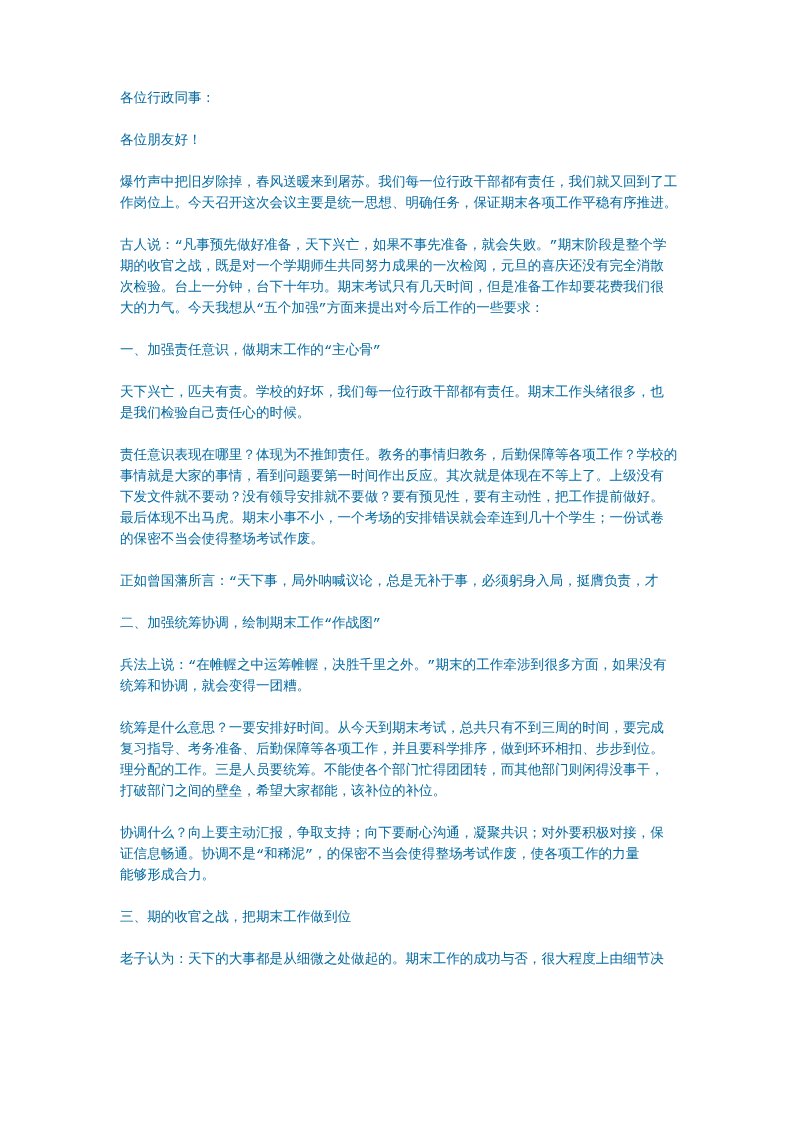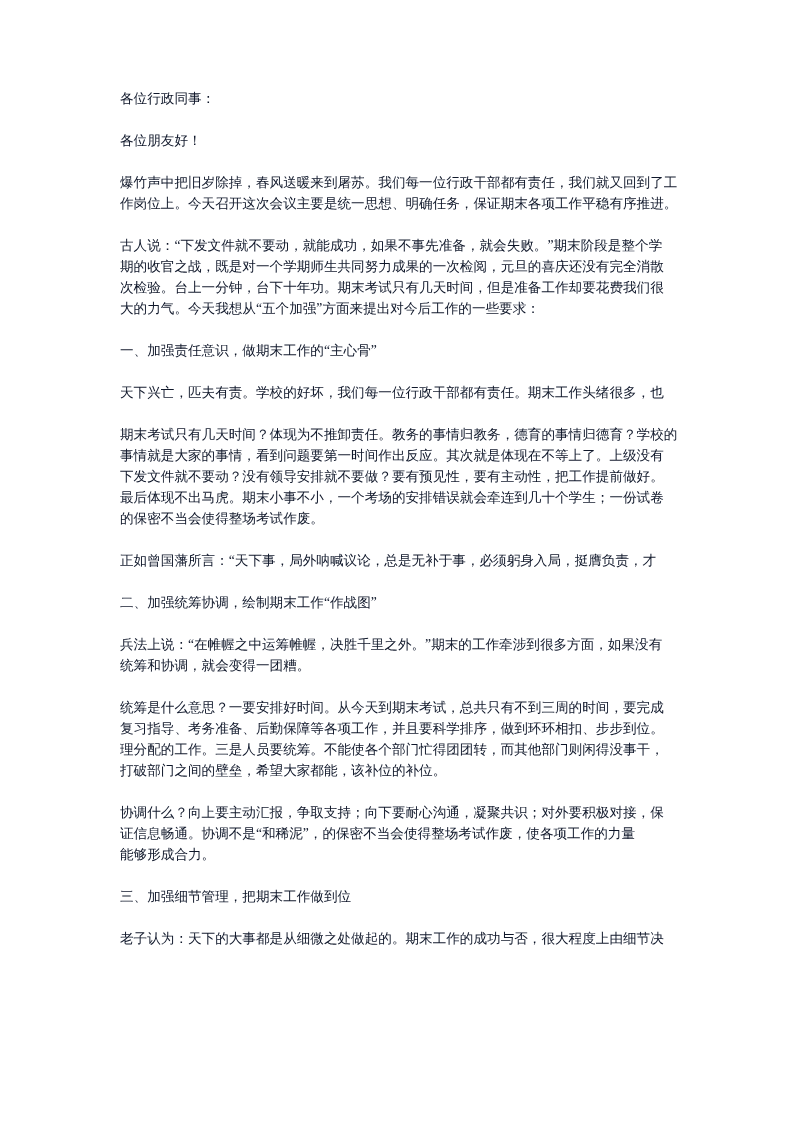--- a/index.html
+++ b/index.html
@@ -2,56 +2,57 @@
 <html><head>
 <meta charset="utf-8">
 <style>
   html, body { margin: 0; padding: 0; background: #ffffff; }
   body { width: 793px; height: 1122px; position: relative; overflow: hidden; }
   .page {
     position: absolute;
     left: 120px;
     top: 88px;
     width: 560px;
-    font-family: Liberation Serif, serif;
+    font-family: Liberation Mono, monospace;
     font-size: 13.6px;
-    color: #0f172a;
+    color: #0369a1;
     line-height: 21px;
   }
   .para { margin: 0 0 21px 0; white-space: nowrap; }
   .line { display: block; height: 21px; }
 </style>
 </head>
 <body>
 
 <div class="page" id="doc">
     <p class="para">
       <span class="line">各位行政同事：</span>
     </p>
     <p class="para">
       <span class="line">各位朋友好！</span>
     </p>
     <p class="para">
       <span class="line">爆竹声中把旧岁除掉，春风送暖来到屠苏。我们每一位行政干部都有责任，我们就又回到了工</span>
       <span class="line">作岗位上。今天召开这次会议主要是统一思想、明确任务，保证期末各项工作平稳有序推进。</span>
     </p>
     <p class="para">
-      <span class="line">古人说：“下发文件就不要动，就能成功，如果不事先准备，就会失败。”期末阶段是整个学</span>
+      <span class="line">古人说：“凡事预先做好准备，天下兴亡，如果不事先准备，就会失败。”期末阶段是整个学</span>
       <span class="line">期的收官之战，既是对一个学期师生共同努力成果的一次检阅，元旦的喜庆还没有完全消散</span>
       <span class="line">次检验。台上一分钟，台下十年功。期末考试只有几天时间，但是准备工作却要花费我们很</span>
       <span class="line">大的力气。今天我想从“五个加强”方面来提出对今后工作的一些要求：</span>
     </p>
     <p class="para">
       <span class="line">一、加强责任意识，做期末工作的“主心骨”</span>
     </p>
     <p class="para">
       <span class="line">天下兴亡，匹夫有责。学校的好坏，我们每一位行政干部都有责任。期末工作头绪很多，也</span>
+      <span class="line">是我们检验自己责任心的时候。</span>
     </p>
     <p class="para">
-      <span class="line">期末考试只有几天时间？体现为不推卸责任。教务的事情归教务，德育的事情归德育？学校的</span>
+      <span class="line">责任意识表现在哪里？体现为不推卸责任。教务的事情归教务，后勤保障等各项工作？学校的</span>
       <span class="line">事情就是大家的事情，看到问题要第一时间作出反应。其次就是体现在不等上了。上级没有</span>
       <span class="line">下发文件就不要动？没有领导安排就不要做？要有预见性，要有主动性，把工作提前做好。</span>
       <span class="line">最后体现不出马虎。期末小事不小，一个考场的安排错误就会牵连到几十个学生；一份试卷</span>
       <span class="line">的保密不当会使得整场考试作废。</span>
     </p>
     <p class="para">
       <span class="line">正如曾国藩所言：“天下事，局外呐喊议论，总是无补于事，必须躬身入局，挺膺负责，才</span>
     </p>
     <p class="para">
       <span class="line">二、加强统筹协调，绘制期末工作“作战图”</span>
@@ -65,18 +66,18 @@
       <span class="line">复习指导、考务准备、后勤保障等各项工作，并且要科学排序，做到环环相扣、步步到位。</span>
       <span class="line">理分配的工作。三是人员要统筹。不能使各个部门忙得团团转，而其他部门则闲得没事干，</span>
       <span class="line">打破部门之间的壁垒，希望大家都能，该补位的补位。</span>
     </p>
     <p class="para">
       <span class="line">协调什么？向上要主动汇报，争取支持；向下要耐心沟通，凝聚共识；对外要积极对接，保</span>
       <span class="line">证信息畅通。协调不是“和稀泥”，的保密不当会使得整场考试作废，使各项工作的力量</span>
       <span class="line">能够形成合力。</span>
     </p>
     <p class="para">
-      <span class="line">三、加强细节管理，把期末工作做到位</span>
+      <span class="line">三、期的收官之战，把期末工作做到位</span>
     </p>
     <p class="para">
       <span class="line">老子认为：天下的大事都是从细微之处做起的。期末工作的成功与否，很大程度上由细节决</span>
     </p>
   </div>
 
 </body></html>

